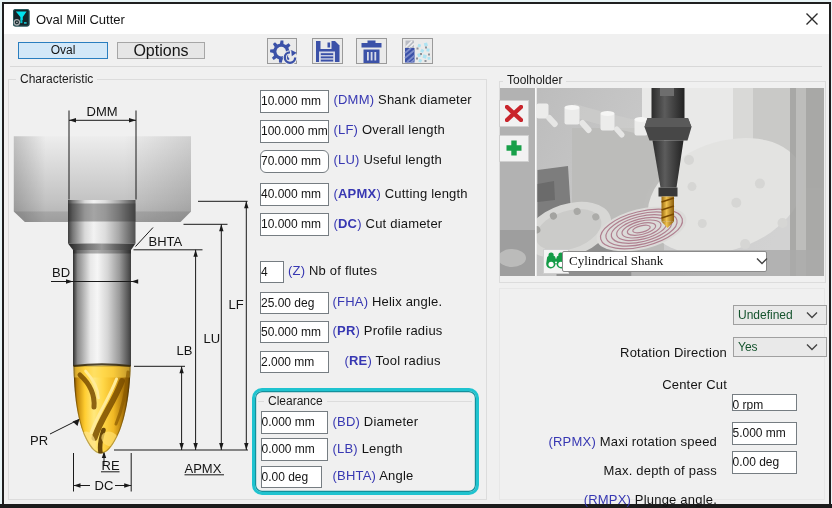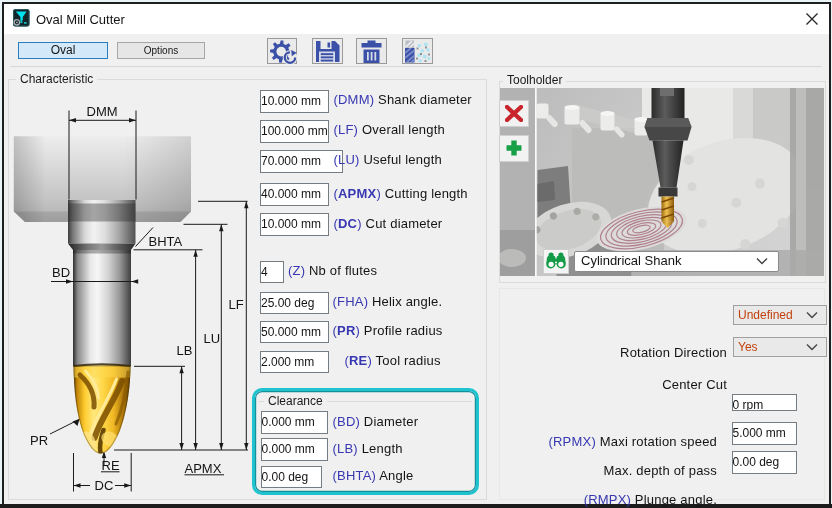--- a/index.html
+++ b/index.html
@@ -7,21 +7,21 @@
 #win{position:absolute;left:0;top:0;width:832px;height:508px;}
 .abs{position:absolute;}
 .txt{font-size:12px;color:#141414;white-space:nowrap;}
 .navy{color:#3737b2;}
 .field{position:absolute;background:#fff;border:1px solid #767d82;box-sizing:border-box;font-size:12px;color:#141414;line-height:21px;padding-left:0;overflow:hidden;white-space:nowrap;}
 .lbl{position:absolute;font-size:13px;letter-spacing:0.2px;color:#141414;white-space:nowrap;}
 .rlbl{position:absolute;font-size:13px;letter-spacing:0.2px;color:#141414;white-space:nowrap;text-align:right;margin-top:38px;}
 .grp{position:absolute;border:1px solid #dcdcdc;box-sizing:border-box;}
 .grplab{position:absolute;font-size:12px;color:#1a1a1a;background:#f0f0f0;padding:0 4px;white-space:nowrap;}
 .ibtn{position:absolute;background:#eaeaea;border:1px solid #9a9a9a;box-sizing:border-box;}
-.combo{position:absolute;background:#e9e9e9;border:1px solid #a0a0a0;box-sizing:border-box;font-size:12px;color:#c2410c;white-space:nowrap;overflow:hidden;}
+.combo{position:absolute;background:#e9e9e9;border:1px solid #a0a0a0;box-sizing:border-box;font-size:12px;color:#14532d;white-space:nowrap;overflow:hidden;}
 </style>
 </head>
 <body>
 <div id="win">
 
   <div class="abs" style="left:2px;top:2px;width:828.5px;height:502px;background:#1f1f1f;"></div>
   <div class="abs" style="left:3.5px;top:3.5px;width:825.5px;height:30.5px;background:#ffffff;"></div>
   <div class="abs" style="left:3.5px;top:34px;width:825.5px;height:470px;background:#f0f0f0;"></div>
   <div class="abs" style="left:0px;top:503.5px;width:832px;height:4.5px;background:#1c1c1c;"></div>
 
@@ -33,21 +33,21 @@
     <circle cx="3.9" cy="13.3" r="2.7" fill="none" stroke="#a7adb0" stroke-width="1.3"></circle>
     <circle cx="3.9" cy="13.3" r="0.9" fill="#a7adb0"></circle>
     <rect x="11" y="13" width="2.6" height="1.8" fill="#19b6c0"></rect>
   </svg>
   <div class="abs txt" style="left:36px;top:11.5px;font-size:13px;">Oval Mill Cutter</div>
   <svg class="abs" style="left:805px;top:12px;" width="14" height="14" viewBox="0 0 14 14">
     <path d="M1.5,1.5 L12.5,12.5 M12.5,1.5 L1.5,12.5" stroke="#2b2b2b" stroke-width="1.4"></path>
   </svg>
 
   <div class="abs" style="left:18px;top:42px;width:90px;height:17px;background:#d3e8f8;border:1px solid #2a7ebf;box-sizing:border-box;text-align:center;font-size:12px;line-height:15px;color:#141414;">Oval</div>
-  <div class="abs" style="left:117px;top:42px;width:88px;height:17px;background:#e6e6e6;border:1px solid #a6a6a6;box-sizing:border-box;text-align:center;font-size:10px;line-height:15px;color:#141414;">Options</div>
+  <div class="abs" style="left:117px;top:42px;width:88px;height:17px;background:#e6e6e6;border:1px solid #a6a6a6;box-sizing:border-box;text-align:center;font-size:16px;line-height:15px;color:#141414;">Options</div>
 
   <div class="ibtn" style="left:266.8px;top:38.2px;width:30.6px;height:25.6px;"></div>
   <div class="ibtn" style="left:311.7px;top:38.2px;width:31.1px;height:25.6px;"></div>
   <div class="ibtn" style="left:356.2px;top:38.2px;width:31.1px;height:25.6px;"></div>
   <div class="ibtn" style="left:401.8px;top:38.2px;width:31.1px;height:25.6px;"></div>
 
   <svg class="abs" style="left:268px;top:39.5px;" width="30" height="24" viewBox="0 0 30 24">
     <path d="M10.7,4.0 L11.9,3.7 L12.6,0.4 L15.4,0.6 L15.5,3.9 L16.8,4.5 L17.9,5.1 L20.7,3.3 L22.5,5.4 L20.3,7.8 L20.8,9.1 L21.1,10.3 L24.4,11.0 L24.2,13.8 L20.9,13.9 L20.3,15.2 L19.7,16.3 L21.5,19.1 L19.4,20.9 L17.0,18.7 L15.7,19.2 L14.5,19.5 L13.8,22.8 L11.0,22.6 L10.9,19.3 L9.6,18.7 L8.5,18.1 L5.7,19.9 L3.9,17.8 L6.1,15.4 L5.6,14.1 L5.3,12.9 L2.0,12.2 L2.2,9.4 L5.5,9.3 L6.1,8.0 L6.7,6.9 L4.9,4.1 L7.0,2.3 L9.4,4.5 Z" fill="#3b51a8"></path>
     <circle cx="13.2" cy="11.6" r="4.8" fill="#eaeaea"></circle>
     <circle cx="22" cy="17.6" r="5.2" fill="none" stroke="#eaeaea" stroke-width="4.2"></circle>
@@ -99,21 +99,21 @@
     </g>
   </svg>
 
   <div class="abs" style="left:10px;top:65.5px;width:812px;height:1px;background:#d8d8d8;"></div>
 
   <div class="grp" style="left:8px;top:78.5px;width:478.5px;height:421.5px;"></div>
   <div class="grplab" style="left:16px;top:72px;">Characteristic</div>
 
   <div class="field" style="left:260px;top:89.5px;width:69px;height:23px;">10.000 mm</div>
   <div class="field" style="left:260px;top:119.5px;width:69px;height:23px;">100.000 mm</div>
-  <div class="field" style="left:260px;top:149.5px;width:83px;height:23px;">70.000 mm</div>
+  <div class="field" style="left:260px;top:149.5px;width:69px;height:23px;border-radius:6px;">70.000 mm</div>
   <div class="field" style="left:260px;top:183px;width:69px;height:23px;">40.000 mm</div>
   <div class="field" style="left:260px;top:213px;width:69px;height:23px;">10.000 mm</div>
   <div class="field" style="left:260px;top:261px;width:24px;height:22px;">4</div>
   <div class="field" style="left:260px;top:291.5px;width:69px;height:22px;">25.00 deg</div>
   <div class="field" style="left:260px;top:321px;width:69px;height:22px;">50.000 mm</div>
   <div class="field" style="left:260px;top:351px;width:69px;height:22px;">2.000 mm</div>
 
   <div class="lbl" style="left:333.5px;top:92px;"><span class="navy">(DMM)</span> Shank diameter</div>
   <div class="lbl" style="left:333.5px;top:122px;"><span class="navy">(LF)</span> Overall length</div>
   <div class="lbl" style="left:333.5px;top:152px;"><span class="navy">(LU)</span> Useful length</div>
@@ -382,21 +382,21 @@
   <svg class="abs" style="left:546px;top:252px;" width="20" height="18" viewBox="0 0 20 18">
     <g fill="#149b47">
       <path d="M2.5,3 a2.6,2.6 0 0 1 5.2,0 v2 h-5.2 z"></path>
       <path d="M12.3,3 a2.6,2.6 0 0 1 5.2,0 v2 h-5.2 z"></path>
       <path d="M1,6 C1,4.6 2.2,4 3.6,4 h4 C8.8,4 9.4,4.6 9.4,5.6 v1 h1.2 v-1 C10.6,4.6 11.2,4 12.4,4 h4 C17.8,4 19,4.6 19,6 l0.8,5.6 a4.6,4.6 0 1 1 -9.2,0.6 h-1.2 a4.6,4.6 0 1 1 -9.2,-0.6 z"></path>
     </g>
     <circle cx="5.1" cy="12.3" r="2.6" fill="#fff"></circle>
     <circle cx="14.9" cy="12.3" r="2.6" fill="#fff"></circle>
     <circle cx="10" cy="10.6" r="1" fill="#fff"></circle>
   </svg>
-  <div class="abs" style="left:574px;top:251px;width:204.5px;height:20.5px;background:#fff;border:1px solid #8a8a8a;border-radius:2px;box-sizing:border-box;font-size:13px;line-height:18.5px;color:#141414;padding-left:6px;">Cylindrical Shank</div>
+  <div class="abs" style="left:562px;top:251px;width:204.5px;height:20.5px;background:#fff;border:1px solid #8a8a8a;border-radius:2px;box-sizing:border-box;font-size:13px;line-height:18.5px;color:#141414;padding-left:6px;font-family:Liberation Serif, serif;">Cylindrical Shank</div>
   <svg class="abs" style="left:756px;top:257px;" width="12" height="8" viewBox="0 0 12 8">
     <path d="M1,1.5 L6,6.5 L11,1.5" stroke="#444" stroke-width="1.4" fill="none"></path>
   </svg>
 
   <div class="grp" style="left:498.5px;top:288px;width:326px;height:212px;border-color:#e7e7e7;"></div>
 
   <div class="rlbl" style="left:527px;top:306.5px;width:200px;">Rotation Direction</div>
   <div class="combo" style="left:733px;top:304.5px;width:93.5px;height:20px;line-height:18px;padding-left:4px;">Undefined</div>
   <svg class="abs" style="left:806px;top:311px;" width="12" height="8" viewBox="0 0 12 8">
     <path d="M1,1.5 L6,6.5 L11,1.5" stroke="#444" stroke-width="1.4" fill="none"></path>

